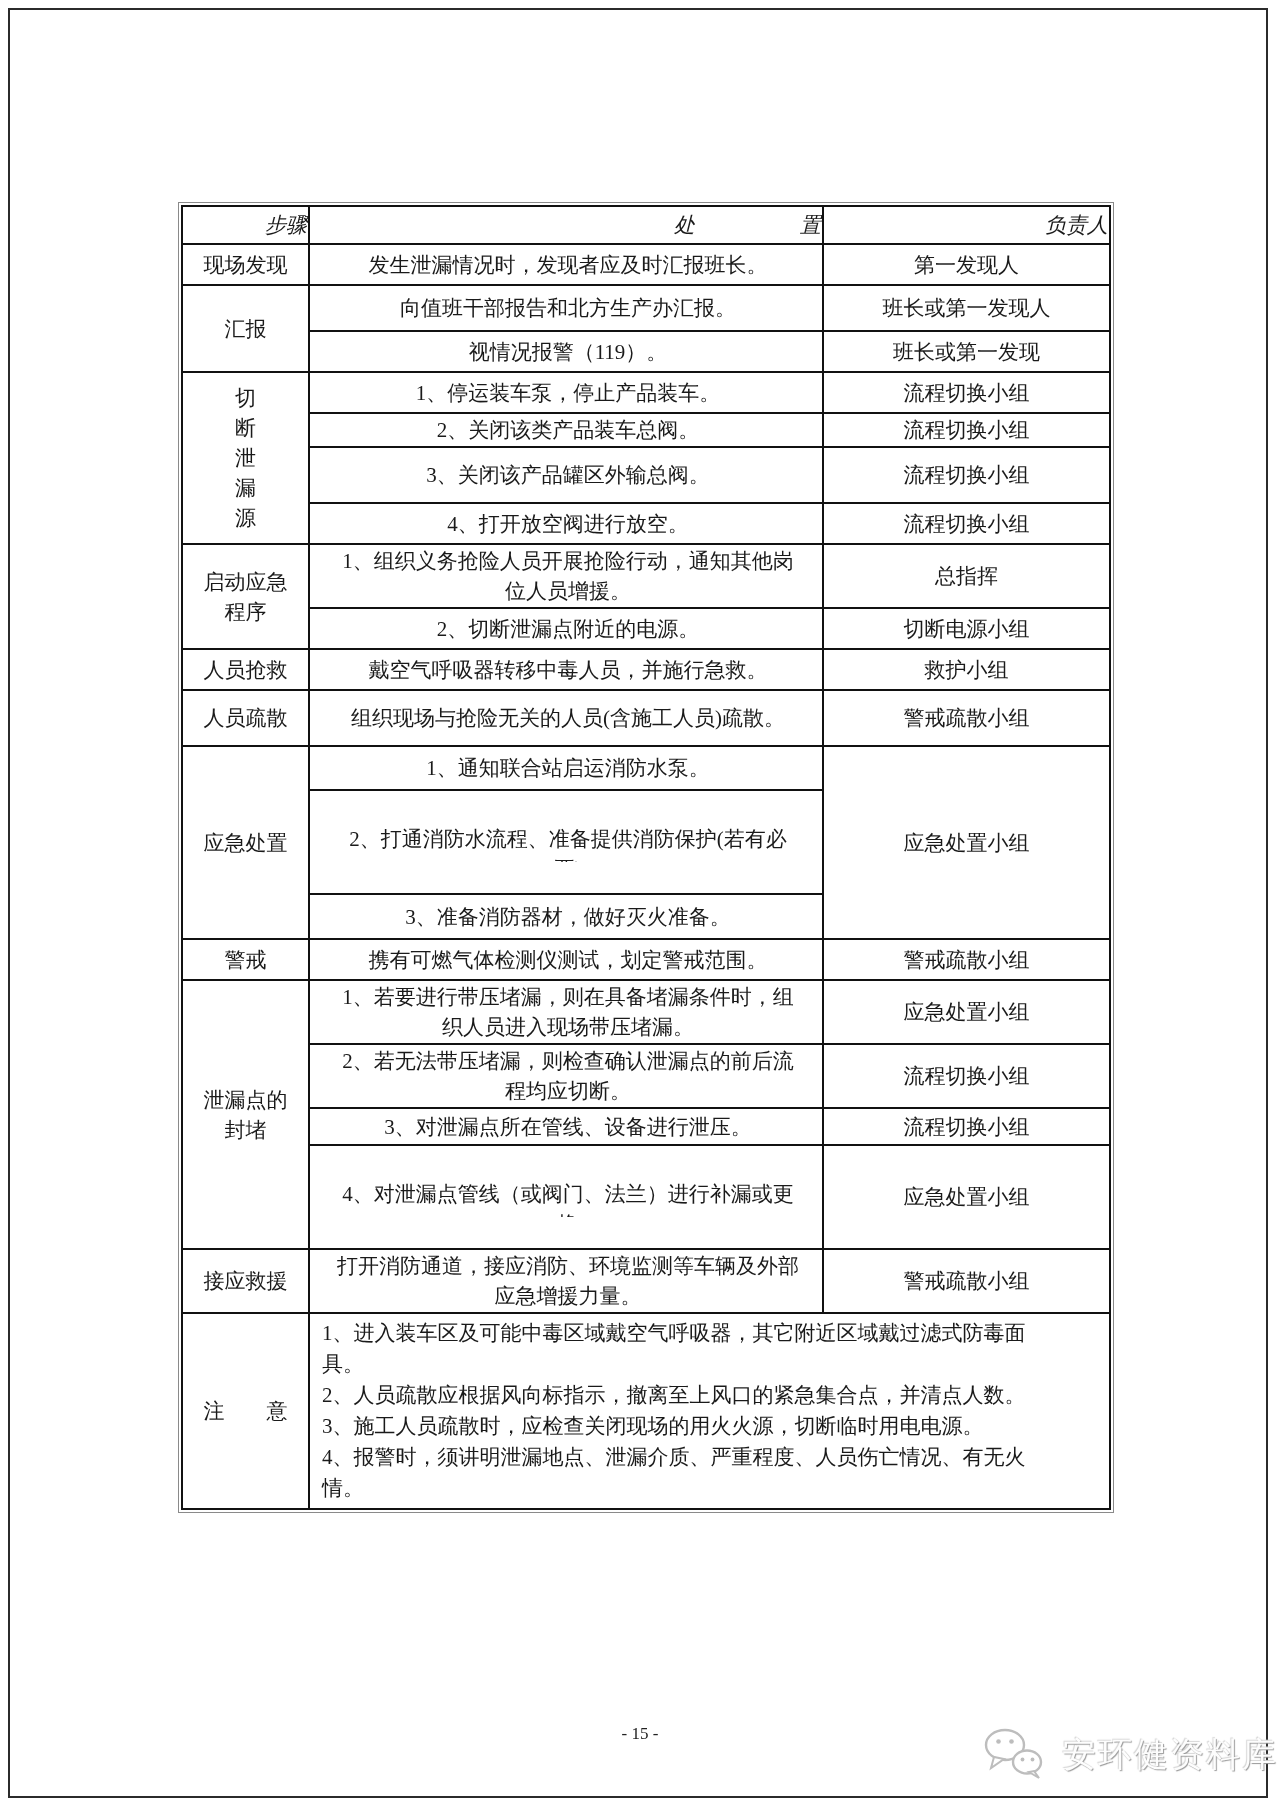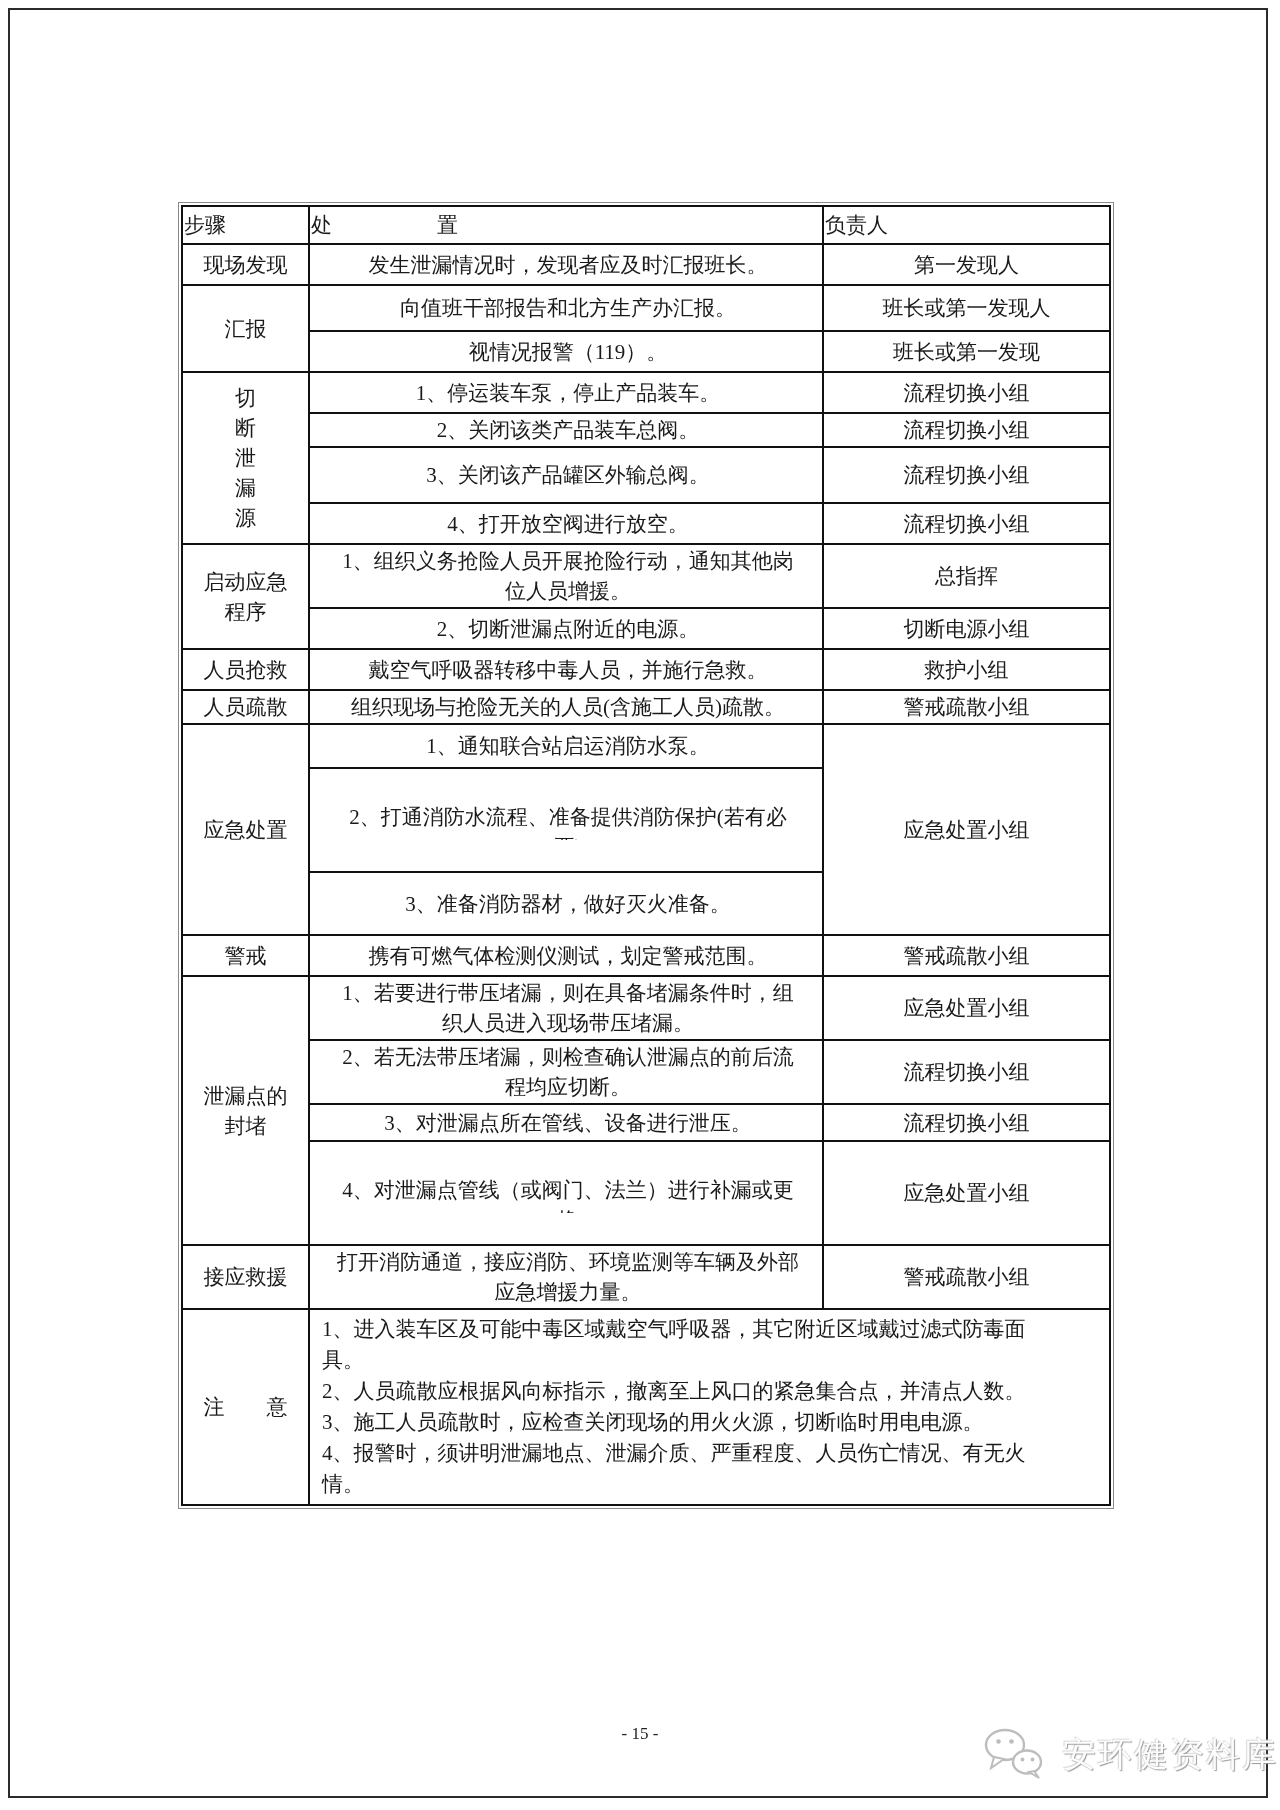--- a/index.html
+++ b/index.html
@@ -12,21 +12,21 @@
     border:2px solid #2b2b2b;box-sizing:border-box;
   }
   #title{
     position:absolute;left:168px;top:150px;font-size:25px;letter-spacing:1px;white-space:nowrap;
   }
   #tablewrap{
     position:absolute;left:178px;top:202px;border:1px solid #8a8a8a;padding:2px;background:#fff;
   }
   table{border-collapse:collapse;table-layout:fixed;width:928px;border:2px solid #111;}
   td,th{border:2px solid #111;font-size:21px;font-weight:normal;overflow:hidden;box-sizing:border-box;}
-  th{text-align:left;vertical-align:middle;}
+  th{text-align:right;vertical-align:middle;font-style:italic;}
   td.c1{text-align:center;vertical-align:middle;white-space:pre-line;line-height:30px;padding:0 2px;}
   td.c2{text-align:center;vertical-align:middle;padding:1px 8px 1px 12px;line-height:30px;white-space:pre-line;}
   td.c3{text-align:center;vertical-align:middle;line-height:28px;padding:0 4px;}
   td.clipcell{vertical-align:top;padding-top:3px;}
   td.clipcell .clip{height:38px;overflow:hidden;}
   td.note{vertical-align:top;padding:4px 10px 4px 12px;line-height:31px;white-space:pre-line;}
   #pagenum{
     position:absolute;left:540px;top:1724px;width:200px;text-align:center;font-size:17px;color:#222;
   }
   #watermark{
@@ -108,38 +108,38 @@
         <td class="c2">2、切断泄漏点附近的电源。</td>
         <td class="c3">切断电源小组</td>
       </tr>
 
       <tr style="height:41px">
         <td class="c1">人员抢救</td>
         <td class="c2">戴空气呼吸器转移中毒人员，并施行急救。</td>
         <td class="c3">救护小组</td>
       </tr>
 
-      <tr style="height:34px">
+      <tr style="height:56px">
         <td class="c1">人员疏散</td>
         <td class="c2">组织现场与抢险无关的人员(含施工人员)疏散。</td>
         <td class="c3">警戒疏散小组</td>
       </tr>
 
       <tr style="height:44px">
         <td class="c1" rowspan="3">应急处置</td>
         <td class="c2">1、通知联合站启运消防水泵。</td>
         <td class="c3" rowspan="3">应急处置小组</td>
       </tr>
       <tr style="height:42px">
         <td class="c2 clipcell">
           <div class="clip">2、打通消防水流程、准备提供消防保护(若有必
 要)</div>
         </td>
       </tr>
-      <tr style="height:63px">
+      <tr style="height:45px">
         <td class="c2">3、准备消防器材，做好灭火准备。</td>
       </tr>
 
       <tr style="height:41px">
         <td class="c1">警戒</td>
         <td class="c2">携有可燃气体检测仪测试，划定警戒范围。</td>
         <td class="c3">警戒疏散小组</td>
       </tr>
 
       <tr style="height:62px">

